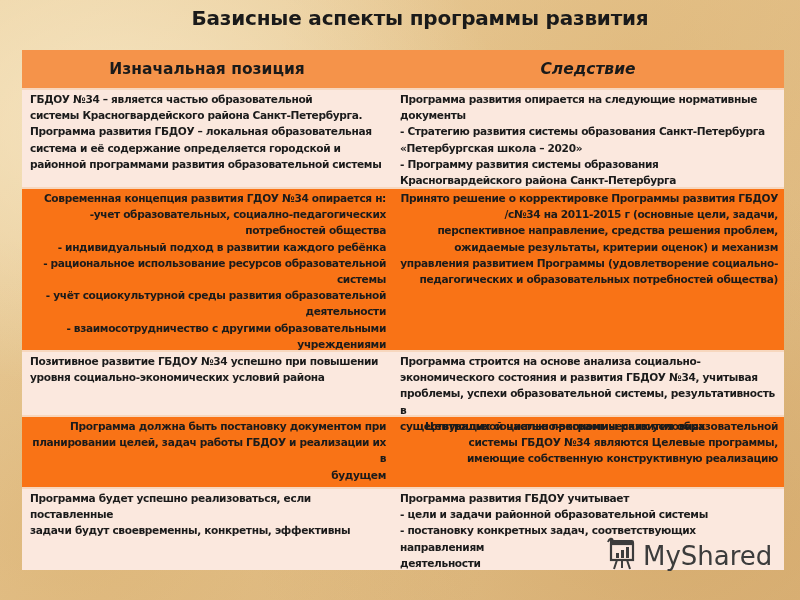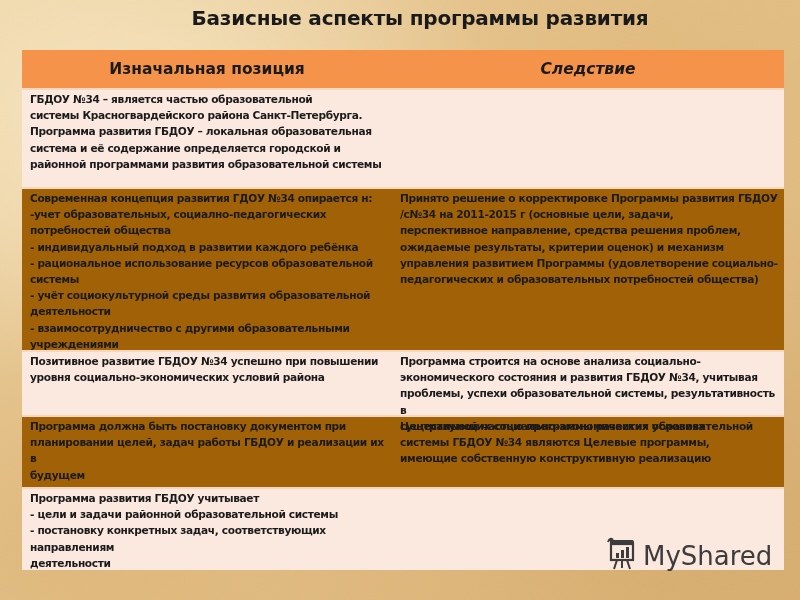--- a/index.html
+++ b/index.html
@@ -29,21 +29,21 @@
   .header .hcell {
     flex: 0 0 auto; display: flex; align-items: center; justify-content: center;
     font-weight: bold; font-size: 15.5px; color: #1a1a1a;
   }
   .hcell.left { width: 370px; }
   .hcell.right { width: 392px; font-style: italic; }
   .row {
     display: flex; border-top: 2px solid #f7d7be;
   }
   .row.odd { background: #fbe8de; }
-  .row.even { background: #a16207; }
+  .row.even { background: #f97316; text-align: right; }
   .cell {
     box-sizing: border-box; padding: 1px 6px 0 8px;
     font-size: 10.6px; line-height: 16.2px; color: #1b1b1b; font-weight: bold;
     white-space: pre-line; letter-spacing: -0.35px;
   }
   .cell.left { width: 370px; }
   .cell.right { width: 392px; padding-left: 8px; }
   .watermark {
     position: absolute; left: 607px; top: 536px; display: flex; align-items: center;
     color: #3c3c3c; font-size: 26px; font-family: "DejaVu Sans", sans-serif;
@@ -60,20 +60,26 @@
     <div class="hcell left">Изначальная позиция</div>
     <div class="hcell right">Следствие</div>
   </div>
 
   <div class="row odd" style="height:97px">
     <div class="cell left">ГБДОУ №34 – является частью образовательной
 системы  Красногвардейского района Санкт-Петербурга.
 Программа развития ГБДОУ – локальная образовательная
 система и её содержание определяется городской и
 районной  программами развития образовательной системы</div>
+    <div class="cell right">Программа развития опирается на следующие нормативные
+документы
+- Стратегию развития системы образования Санкт-Петербурга
+«Петербургская школа – 2020»
+- Программу  развития системы образования
+Красногвардейского района Санкт-Петербурга</div>
   </div>
 
   <div class="row even" style="height:161px">
     <div class="cell left">Современная концепция развития ГДОУ №34 опирается н:
 -учет образовательных, социално-педагогических
 потребностей  общества
 - индивидуальный подход в развитии каждого ребёнка
 - рациональное использование ресурсов образовательной
 системы
 - учёт социокультурной среды развития  образовательной
@@ -100,20 +106,22 @@
   <div class="row even" style="height:70px">
     <div class="cell left">Программа должна быть постановку документом при
 планировании целей, задач работы ГБДОУ и реализации их в
 будущем</div>
     <div class="cell right">Центральной частью программы развития образовательной
 системы ГБДОУ №34 являются Целевые программы,
 имеющие  собственную конструктивную реализацию</div>
   </div>
 
   <div class="row odd" style="height:81px">
+    <div class="cell left">Программа будет успешно реализоваться, если поставленные
+задачи будут своевременны, конкретны, эффективны</div>
     <div class="cell right">Программа развития ГБДОУ учитывает
 - цели и задачи районной образовательной системы
 - постановку конкретных задач, соответствующих направлениям
 деятельности</div>
   </div>
 </div>
 
 <div class="watermark">
   <span>
     <svg width="30" height="34" viewBox="0 0 30 34">

